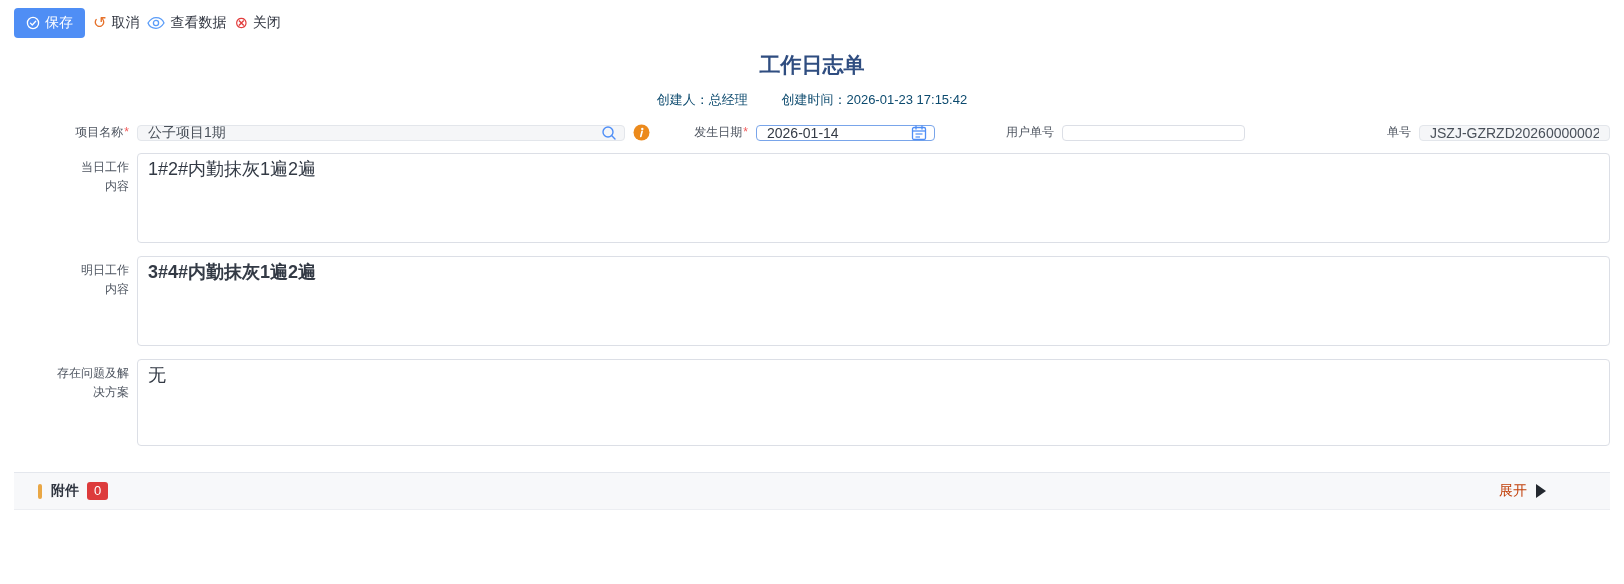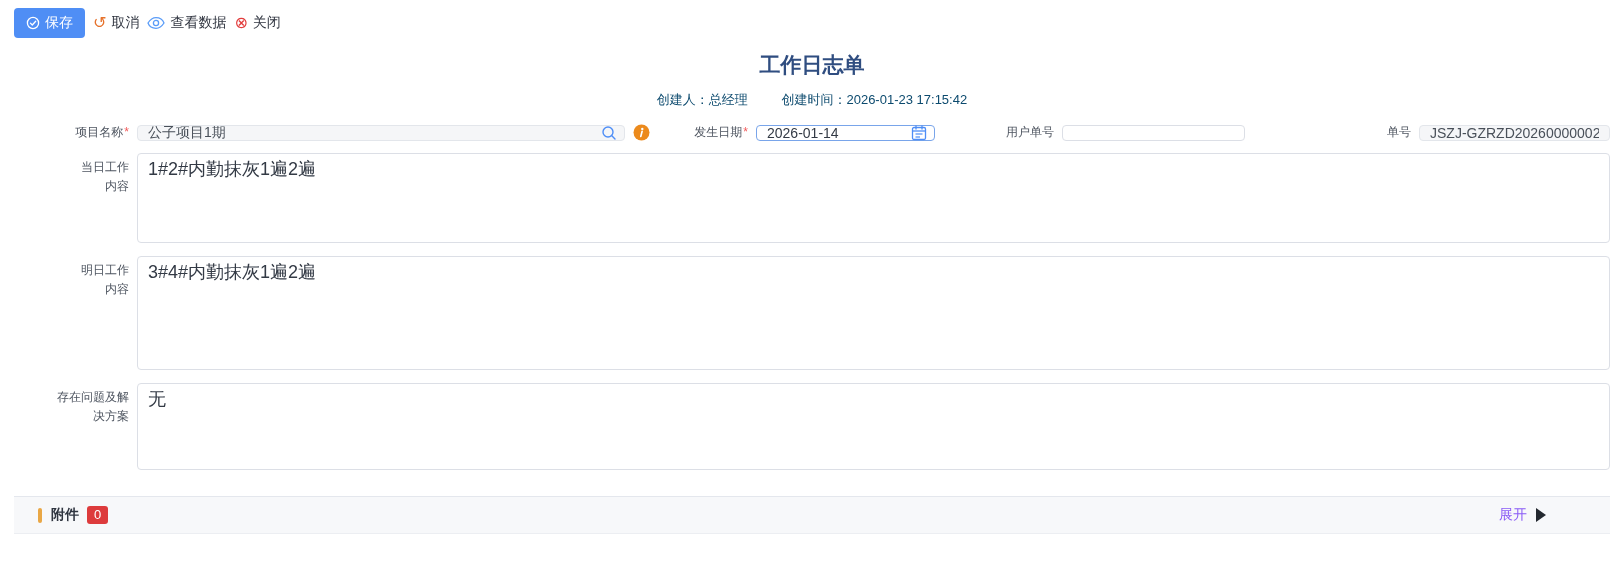--- a/index.html
+++ b/index.html
@@ -68,21 +68,21 @@
     border-top:1px solid #e4e7ed; border-bottom:1px solid #eceef2;
     display:flex; align-items:center; padding:0 24px; cursor:pointer;
   }
   .amber-marker { width:4px; height:15px; border-radius:2px; background:#e9a745; margin-right:9px; }
   .attach-label { font-size:14px; color:#2f3540;font-weight:bold; }
   .count-badge {
     margin-left:8px; background:#dd3b3c; color:#fff; font-size:13px;
     border-radius:3px; padding:2px 7px; line-height:14px;
   }
   .bar-spacer { flex:1; }
-  .expand { display:flex; align-items:center; gap:9px; margin-right:40px; color:#8b5cf6; }
+  .expand { display:flex; align-items:center; gap:9px; margin-right:40px; color:#c2410c; }
   .tri-right {
     width:0; height:0; border-top:7px solid transparent; border-bottom:7px solid transparent;
     border-left:10px solid #23282f;
   }
 </style>
 </head>
 <body>
 
 <div class="toolbar">
   <button class="btn-save">
@@ -179,21 +179,21 @@
 内容</div>
     <div class="fld flex1">
       <textarea class="ta" style="height: 90px;">1#2#内勤抹灰1遍2遍</textarea>
     </div>
   </div>
 
   <div class="row ta-row">
     <div class="lbl w-l1">明日工作
 内容</div>
     <div class="fld flex1">
-      <textarea class="ta" style="height: 114px;">3#4#内勤抹灰1遍2遍</textarea>
+      <textarea class="ta" style="height: 90px; font-weight: bold;">3#4#内勤抹灰1遍2遍</textarea>
     </div>
   </div>
 
   <div class="row ta-row" style="margin-bottom:0;">
     <div class="lbl w-l1">存在问题及解
 决方案</div>
     <div class="fld flex1">
       <textarea class="ta" style="height: 87px;">无</textarea>
     </div>
   </div>

